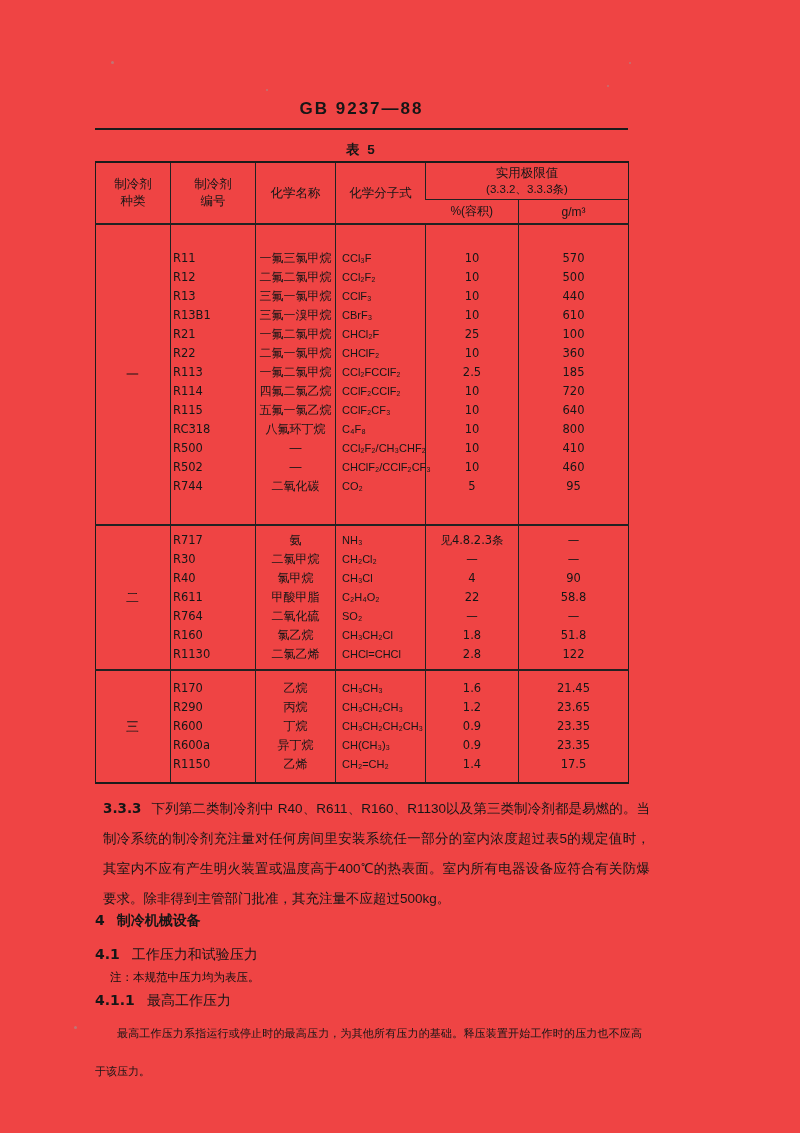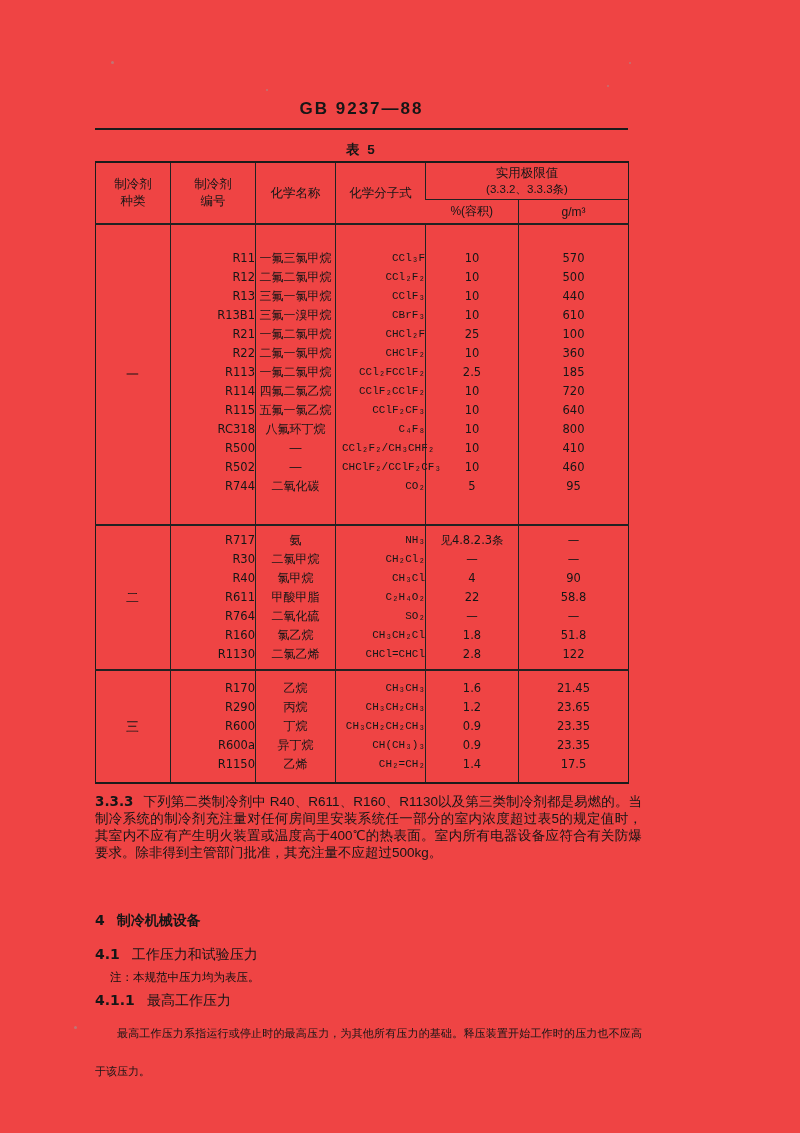--- a/index.html
+++ b/index.html
@@ -30,35 +30,35 @@
     font-size:12px;
   }
   .tbl th{font-weight:normal;text-align:center;vertical-align:middle;}
   .tbl thead th{border-bottom:2px solid #222;}
   .tbl th.h-main{height:47px;font-size:12.5px;line-height:17px;}
   .tbl th.h-limit{height:23px;border-bottom:1px solid #222;font-size:12.5px;line-height:16px;padding:2px 0;}
   .tbl th.h-sub{height:21px;font-size:12px;}
   .tbl th + th, .tbl td.bl{border-left:1px solid #222;}
   .tbl td{padding:0;vertical-align:middle;height:19px;line-height:19px;}
   .tbl td.cat{text-align:center;font-size:13px;letter-spacing:1px;}
-  .tbl td.no{text-align:right;padding-left:23px;font-family:"DejaVu Sans", sans-serif;font-size:11.5px;}
+  .tbl td.no{text-align:left;padding-left:2px;font-family:"DejaVu Sans", sans-serif;font-size:11.5px;}
   .tbl td.name{text-align:center;font-size:12px;margin-left:44px;}
-  .tbl td.formula{text-align:right;padding-left:6px;font-family:Liberation Mono, monospace;font-size:11px;margin-left:12px;}
+  .tbl td.formula{text-align:left;padding-left:6px;font-family:Liberation Sans, sans-serif;font-size:11px;margin-left:12px;}
   .tbl td.val{text-align:center;font-family:"DejaVu Sans", sans-serif;font-size:11.5px;}
   .tbl tr.sp td{height:6px;line-height:6px;}
   tbody.sec-0 tr.sp-top td{height:24px;}
   tbody.sec-0 tr.sp-bot td{height:28px;}
   tbody.sec-1 tr.sp-top td{height:5px;}
   tbody.sec-1 tr.sp-bot td{height:5px;}
   tbody.sec-2 tr.sp-top td{height:8px;}
   tbody.sec-2 tr.sp-bot td{height:8px;}
   tbody.sec-1 tr.sp-top td, tbody.sec-2 tr.sp-top td{border-top:2px solid #222;}
   .clause{
-    position:absolute;left:95px;width:547px;
-    text-align:justify;font-size:13.5px;line-height:17px;
+    position:absolute;left:103px;width:547px;
+    text-align:justify;font-size:13.5px;line-height:30px;
   }
   .clause-num{font-weight:bold;margin-right:10px;font-family:"DejaVu Sans", sans-serif;}
   .c333{top:793px;}
   .heading{position:absolute;left:95px;font-size:14px;}
   .h-s4{top:912px;font-weight:bold;}
   .h-s41{top:946px;}
   .h-s411{top:992px;}
   .heading .clause-num{margin-right:12px;}
   .note-line{
     position:absolute;left:110px;top:970px;font-size:11.5px;color:#111;

